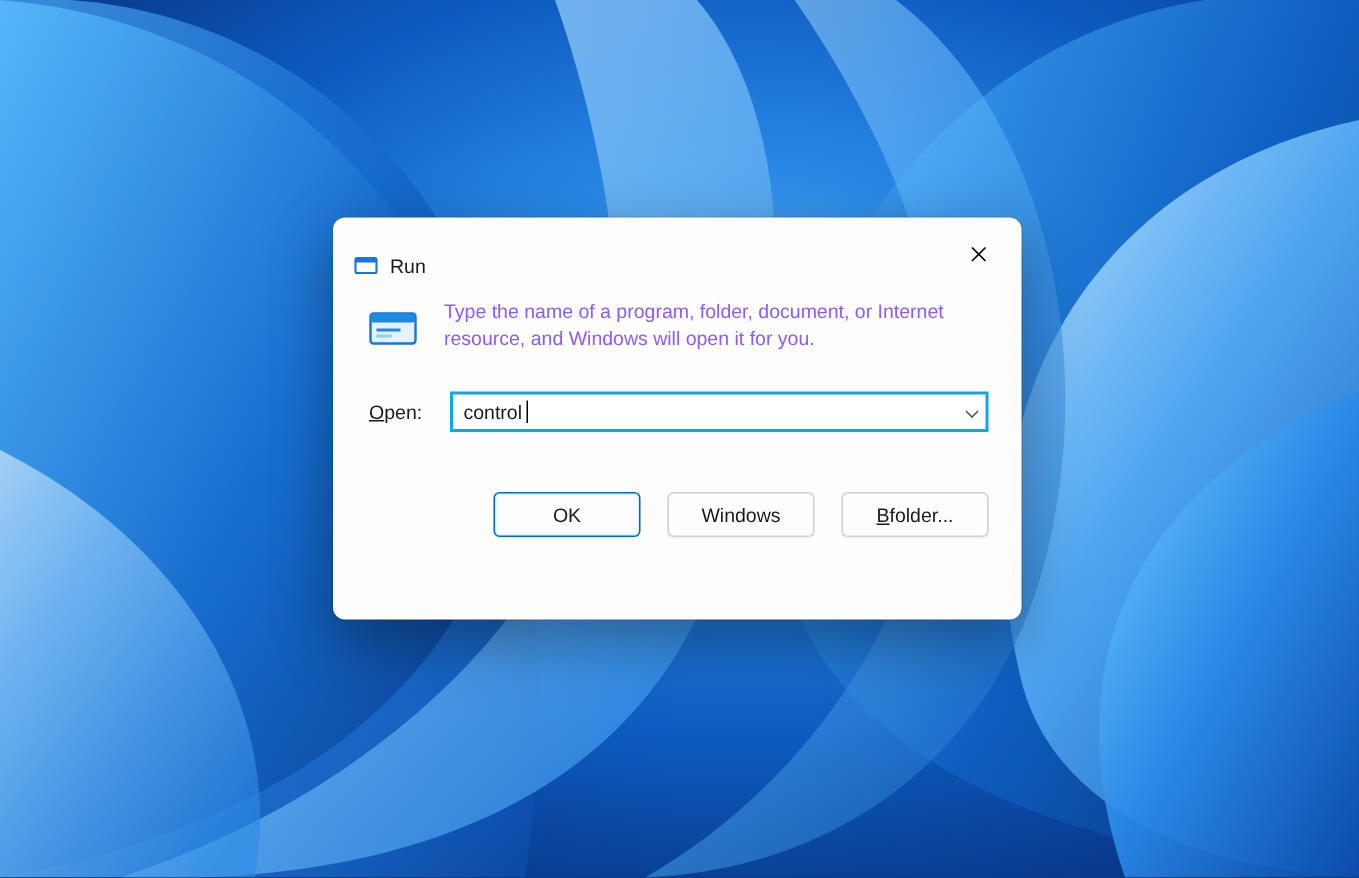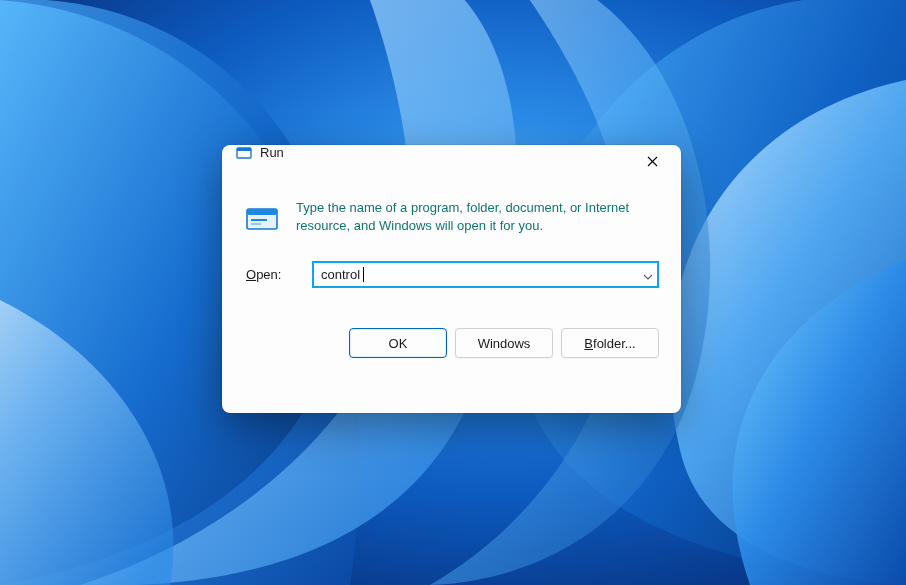--- a/index.html
+++ b/index.html
@@ -32,21 +32,21 @@
       width: 459px;
       height: 268px;
       background: #fdfdfd;
       border-radius: 8px;
       box-shadow: 0 14px 40px rgba(0,0,0,0.35), 0 0 0 1px rgba(0,0,0,0.06);
       display: flex;
       flex-direction: column;
     }
     .titlebar {
       display: flex;
-      align-items: flex-start;
+      align-items: flex-end;
       height: 40px;
       padding: 0 6px 0 14px;
     }
     .titlebar-icon {
       width: 16px;
       height: 16px;
       margin-right: 8px;
       display: inline-flex;
       align-items: center;
       justify-content: center;
@@ -71,28 +71,28 @@
       gap: 16px;
     }
     .content-icon {
       width: 36px;
       height: 36px;
       flex-shrink: 0;
       margin-top: 2px;
     }
     .description {
       font-size: 13px;
-      color: #0f766e;
+      color: #8b5cf6;
       line-height: 1.4;
     }
     .input-row {
       display: flex;
       align-items: center;
       padding: 6px 22px 6px 24px;
-      gap: 24px;
+      gap: 12px;
       margin-top: 8px;
       justify-content: flex-end;
     }
     .input-label {
       font-size: 13px;
       color: #1a1a1a;
       width: 42px;
     }
     .input-label u {
       text-decoration: underline;
@@ -124,21 +124,21 @@
       position: absolute;
       left: 51px;
       top: 6px;
       width: 1px;
       height: 15px;
       background: #000;
     }
     .button-row {
       display: flex;
       justify-content: flex-end;
-      gap: 8px;
+      gap: 18px;
       padding: 0 22px;
       margin-top: 34px;
     }
     .btn {
       min-width: 98px;
       height: 30px;
       background: #fdfdfd;
       border: 1px solid #d0d0d0;
       border-radius: 4px;
       font-size: 13px;

